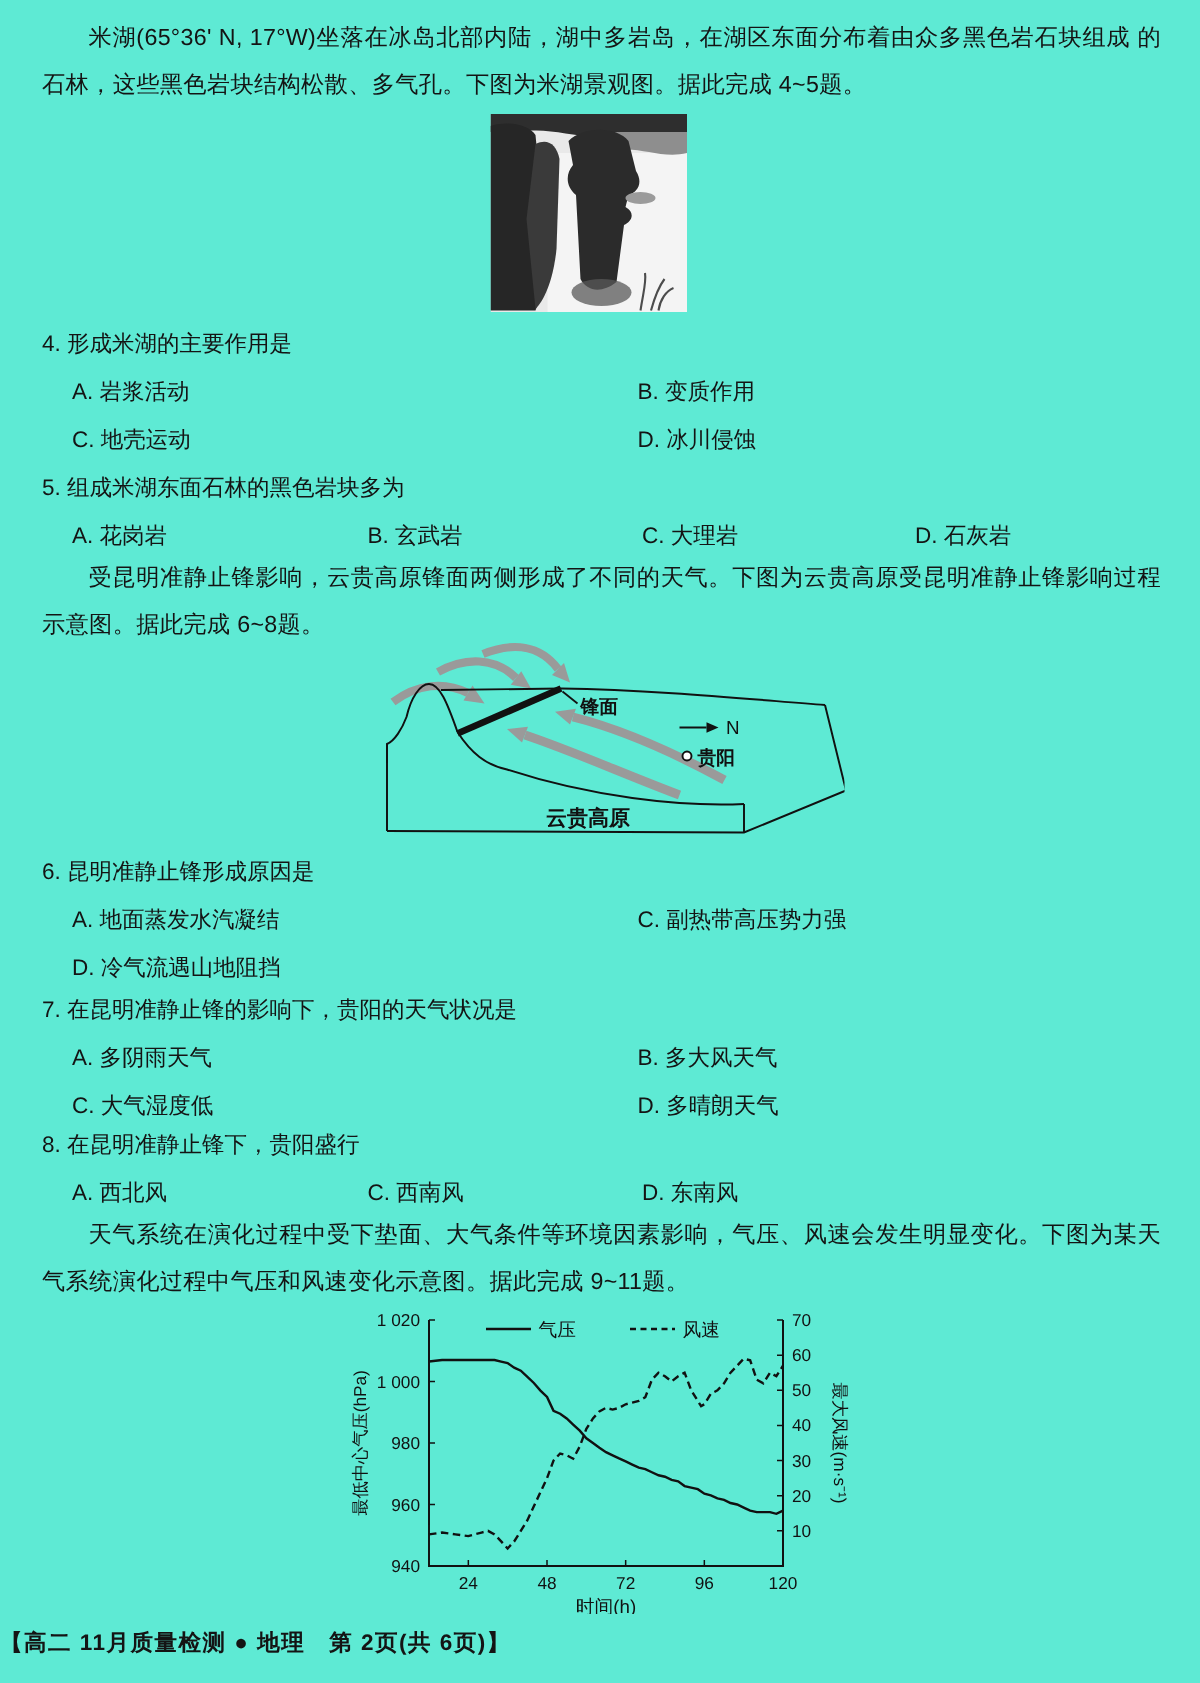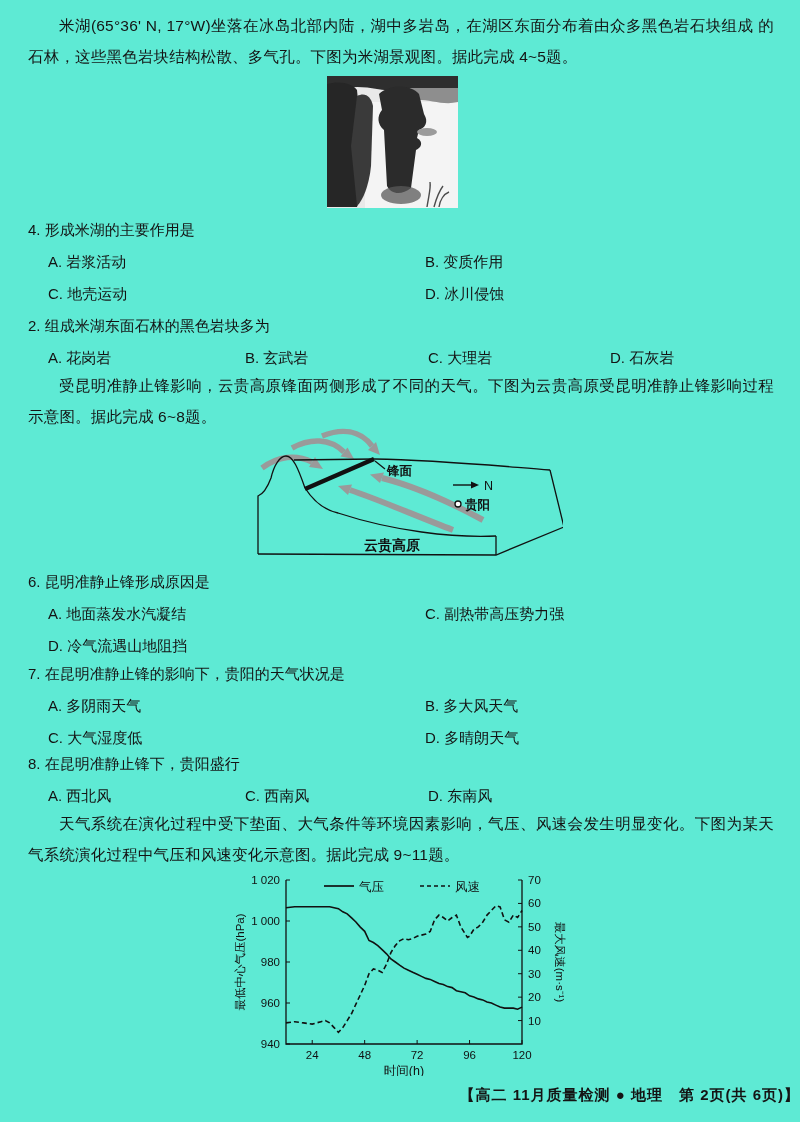--- a/index.html
+++ b/index.html
@@ -6,21 +6,21 @@
   .page{position:relative;width:800px;height:1122px;background:#5eead4;
         font-family:"Liberation Sans",sans-serif;color:#141414;overflow:hidden;}
   .para{position:absolute;left:28px;right:26px;margin:0;font-size:15.5px;line-height:31px;
         text-align:justify;text-indent:2em;letter-spacing:.2px;font-weight:500;}
   .q{position:absolute;left:28px;right:26px;font-size:15px;font-weight:500;}
   .stem{line-height:32px;}
   .opts{padding-left:20px;display:grid;line-height:32px;}
   .opts.two{grid-template-columns:377px 1fr;}
   .opts.four{grid-template-columns:197px 183px 182px 1fr;}
   .figure{position:absolute;}
-  .footer{position:absolute;top:1086px;left:0;width:100%;text-align:right;
+  .footer{position:absolute;top:1086px;left:0;width:100%;text-align:left;
           font-size:15px;font-weight:bold;letter-spacing:1px;}
   svg text{font-family:"Liberation Sans",sans-serif;fill:#111;}
 </style>
 </head>
 <body>
 
 <div class="page">
 
   <p class="para" style="top:10px">米湖(65°36' N, 17°W)坐落在冰岛北部内陆，湖中多岩岛，在湖区东面分布着由众多黑色岩石块组成 的石林，这些黑色岩块结构松散、多气孔。下图为米湖景观图。据此完成 4~5题。</p>
 
@@ -41,21 +41,21 @@
     <div class="stem">4. 形成米湖的主要作用是</div>
     <div class="opts two">
       <span>A. 岩浆活动</span>
       <span>B. 变质作用</span>
       <span>C. 地壳运动</span>
       <span>D. 冰川侵蚀</span>
     </div>
   </div>
 
   <div class="q" style="top:310px">
-    <div class="stem">2. 组成米湖东面石林的黑色岩块多为</div>
+    <div class="stem">5. 组成米湖东面石林的黑色岩块多为</div>
     <div class="opts four">
       <span>A. 花岗岩</span>
       <span>B. 玄武岩</span>
       <span>C. 大理岩</span>
       <span>D. 石灰岩</span>
     </div>
   </div>
 
   <p class="para" style="top:370px">受昆明准静止锋影响，云贵高原锋面两侧形成了不同的天气。下图为云贵高原受昆明准静止锋影响过程示意图。据此完成 6~8题。</p>
 

